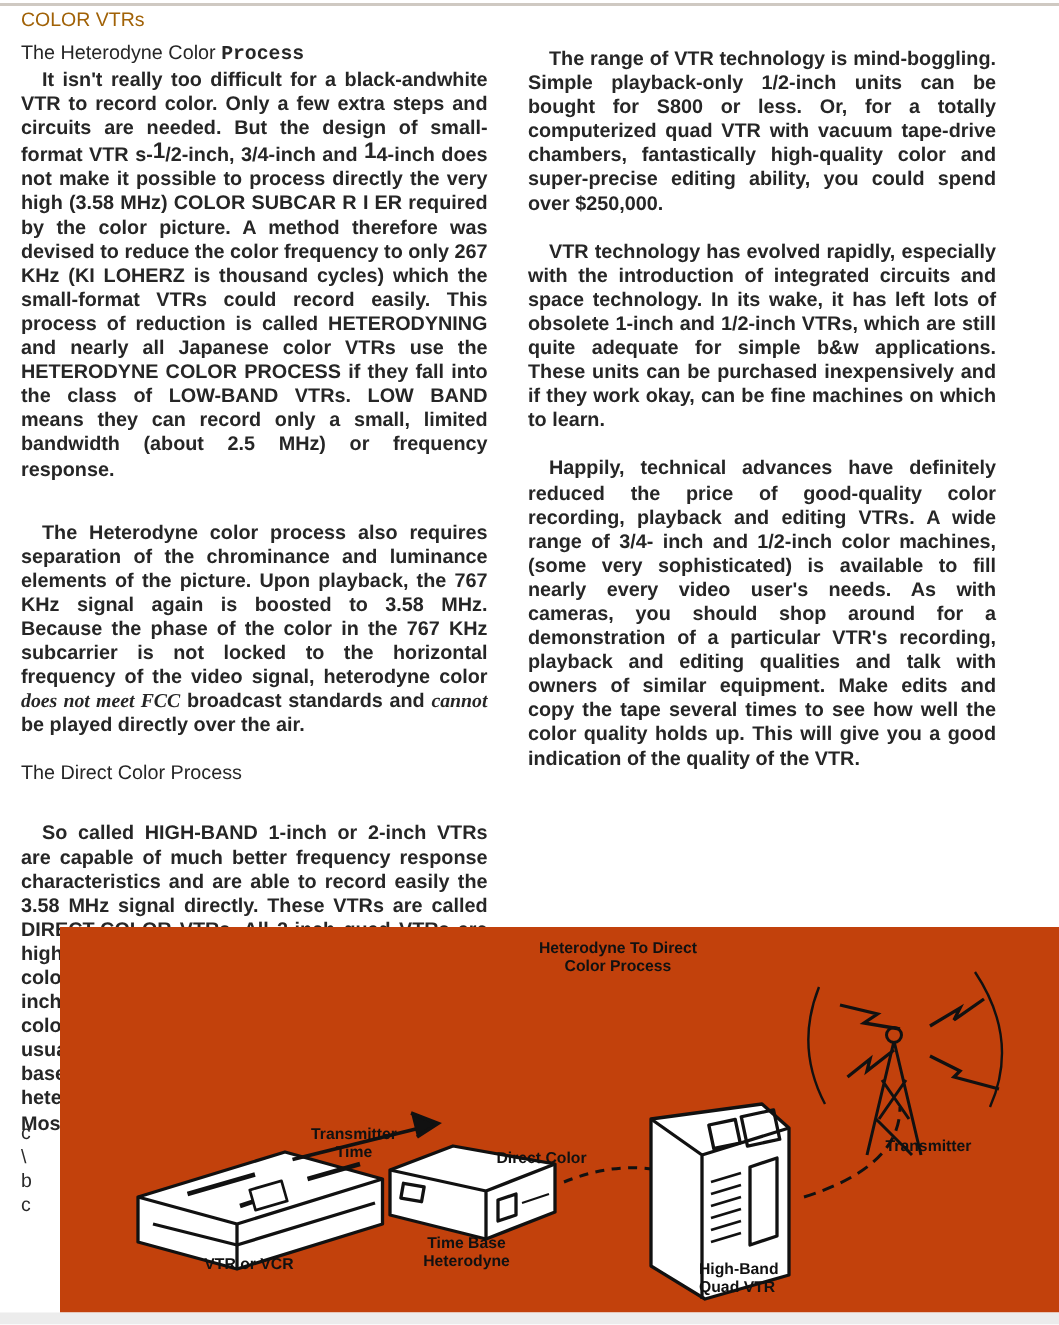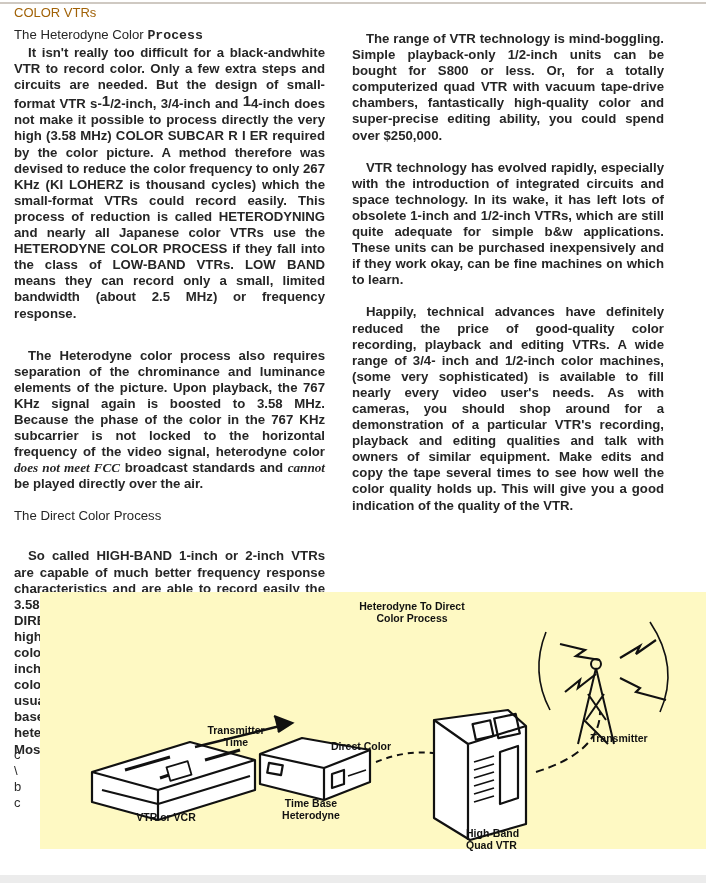--- a/index.html
+++ b/index.html
@@ -12,21 +12,21 @@
   .doc-title { position:absolute; left:14px; top:5px; font-size:13px; color:#a16207; }
   .col { position:absolute; font-size:13.2px; line-height:16.1px; color:#262626; }
   .col-left { left:14px; top:27px; width:311px; }
   .col-right { left:352px; top:31px; width:312px; }
   .col p { margin:0 0 16px 0; text-align:justify;font-weight:bold; }
   .col p.indent { text-indent:14px; }
   .heading { margin:0 0 1px 0; font-size:13.2px; line-height:16px; }
   .heading b { font-weight:bold;font-family:Liberation Mono, monospace; }
   .serif-i { font-family:"Liberation Serif", serif; font-style:italic; }
   .stub { position:absolute; left:14px; top:747px; font-size:13px; line-height:16px; width:14px; overflow:hidden; }
-  .figure { position:absolute; left:40px; top:592px; width:666px; height:257px; background:#fef9c3; }
+  .figure { position:absolute; left:40px; top:618px; width:666px; height:257px; background:#c2410c; }
   .fig-label { position:absolute; font-weight:bold; font-size:10.5px; line-height:12px; color:#111; text-align:center; }
   .bottombar { position:absolute; left:0; top:875px; width:706px; height:8px; background:#ececec; }
   svg { position:absolute; left:0; top:0; }
 </style>
 </head>
 <body>
 
 <div class="topline"></div>
 <div class="doc-title">COLOR VTRs</div>
 
@@ -101,20 +101,20 @@
   <div class="fig-label" style="left:156px;top:132px;width:80px;">
       <div>Transmitter</div>
       <div>Time</div>
     </div>
   <div class="fig-label" style="left:276px;top:148px;width:90px;">Direct Color</div>
   <div class="fig-label" style="left:86px;top:219px;width:80px;">VTR or VCR</div>
   <div class="fig-label" style="left:236px;top:205px;width:70px;">
       <div>Time Base</div>
       <div>Heterodyne</div>
     </div>
-  <div class="fig-label" style="left:426px;top:222px;width:60px;text-align:left;margin-top:13px;">
+  <div class="fig-label" style="left:426px;top:222px;width:60px;text-align:left;">
       <div>High-Band</div>
       <div>Quad VTR</div>
     </div>
   <div class="fig-label" style="left:544px;top:140px;width:70px;">Transmitter</div>
 </div>
 
 <div class="bottombar"></div>
 
 </body></html>

